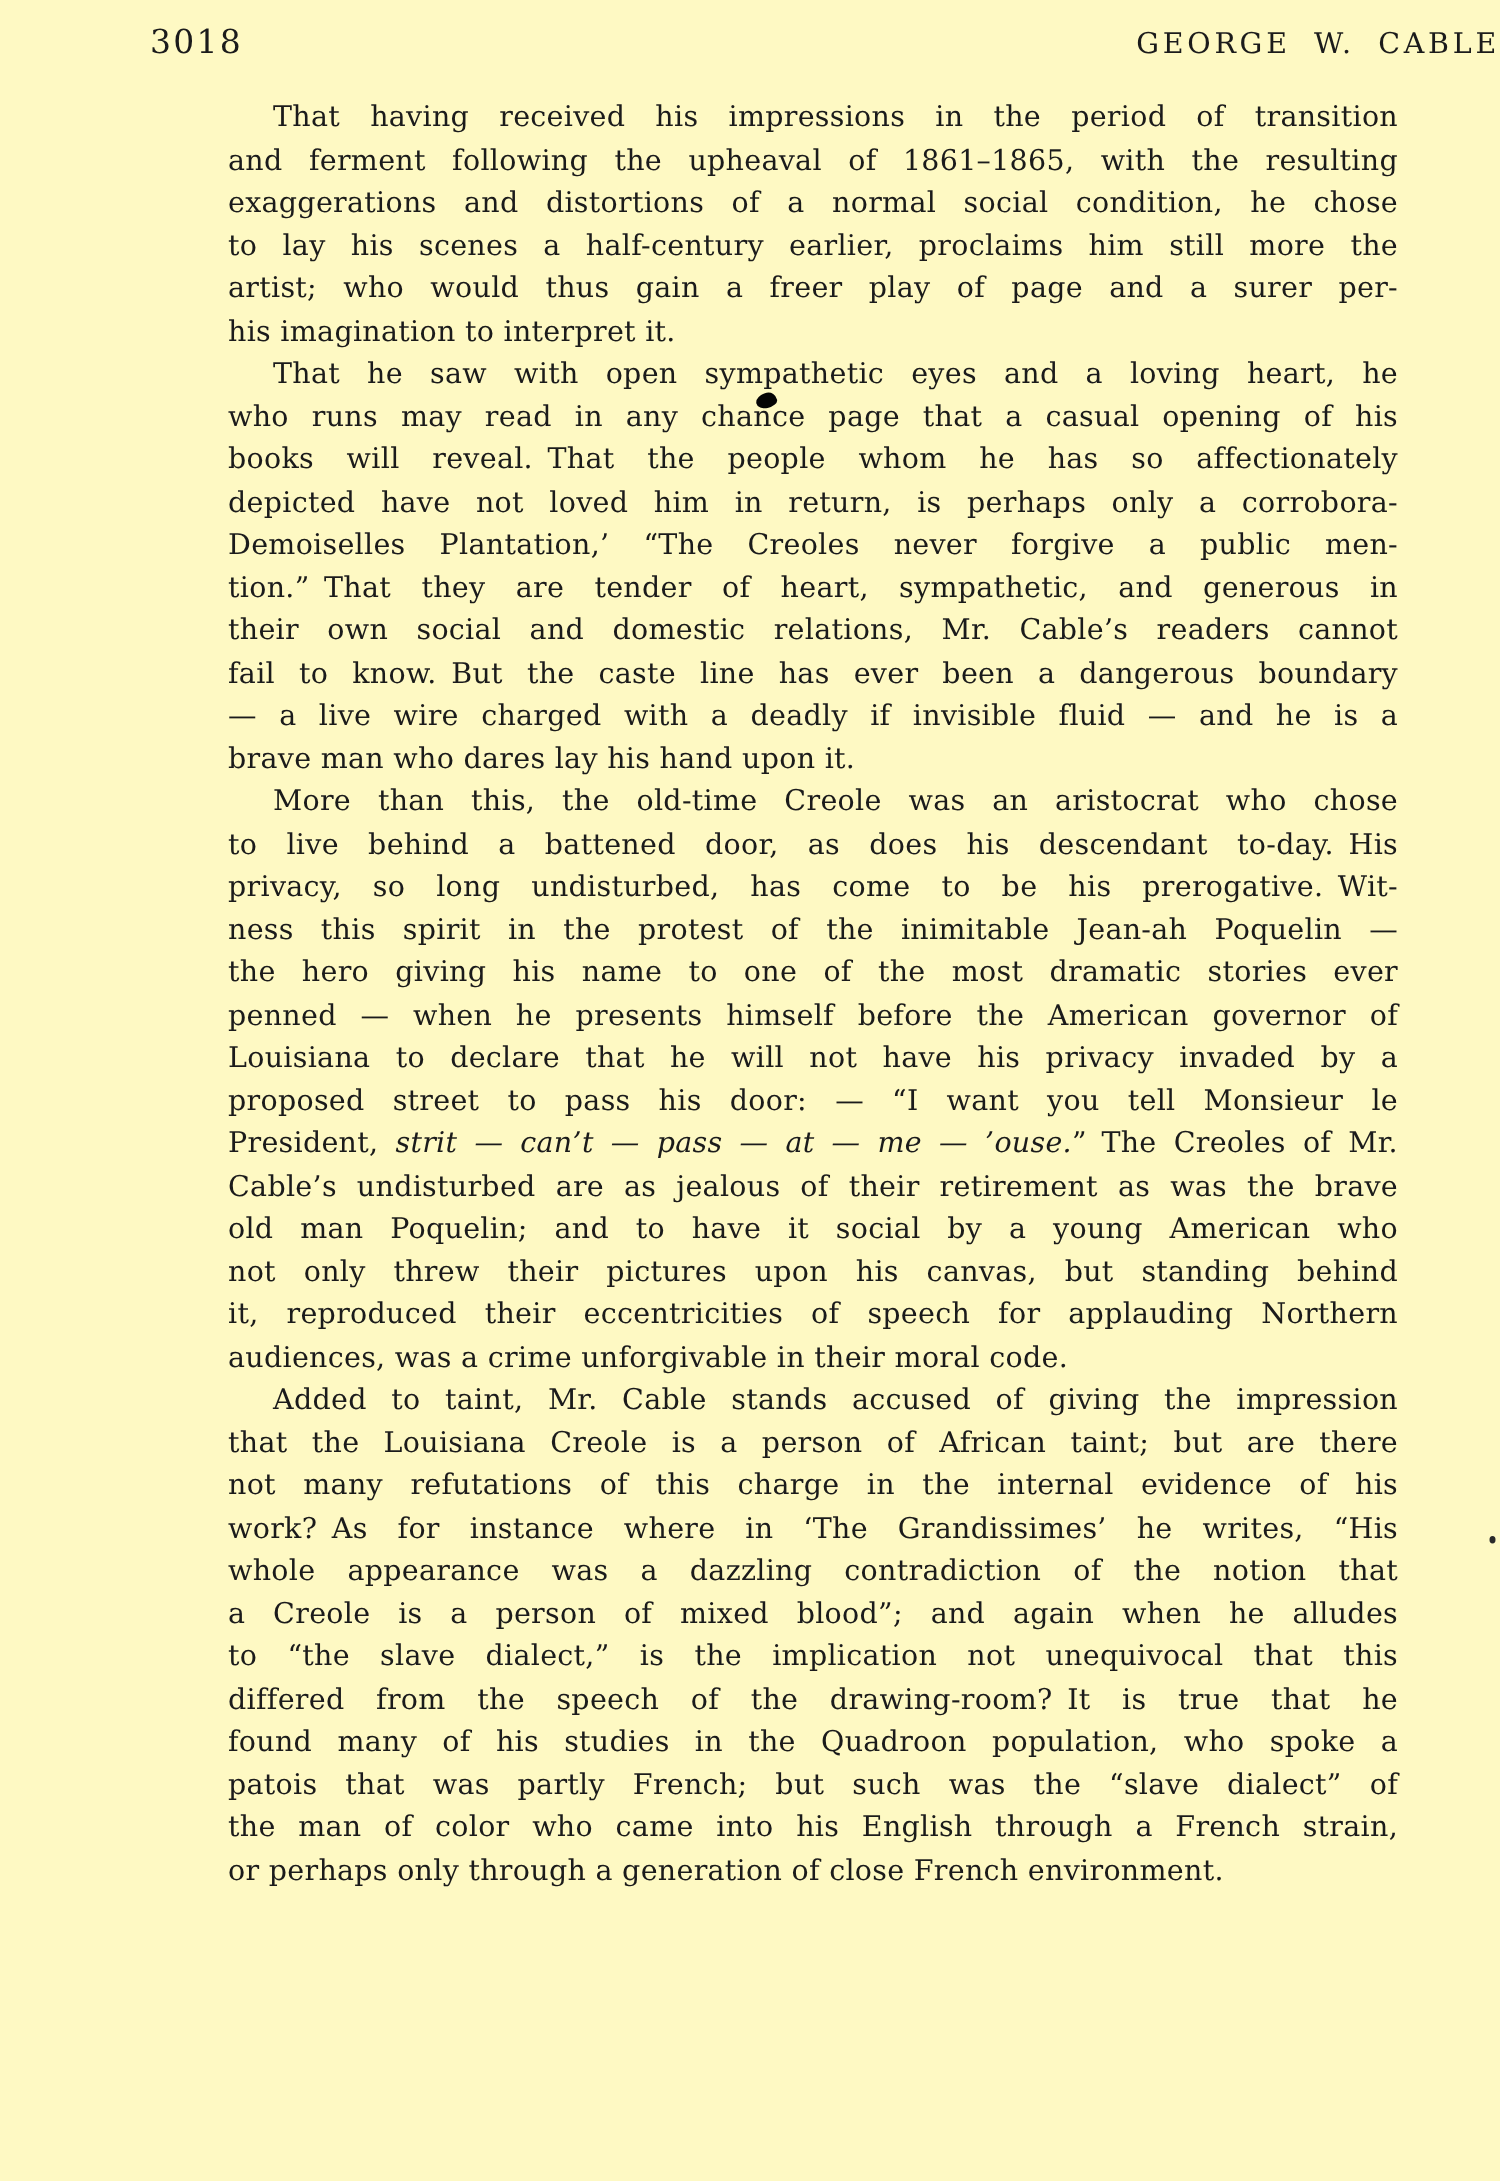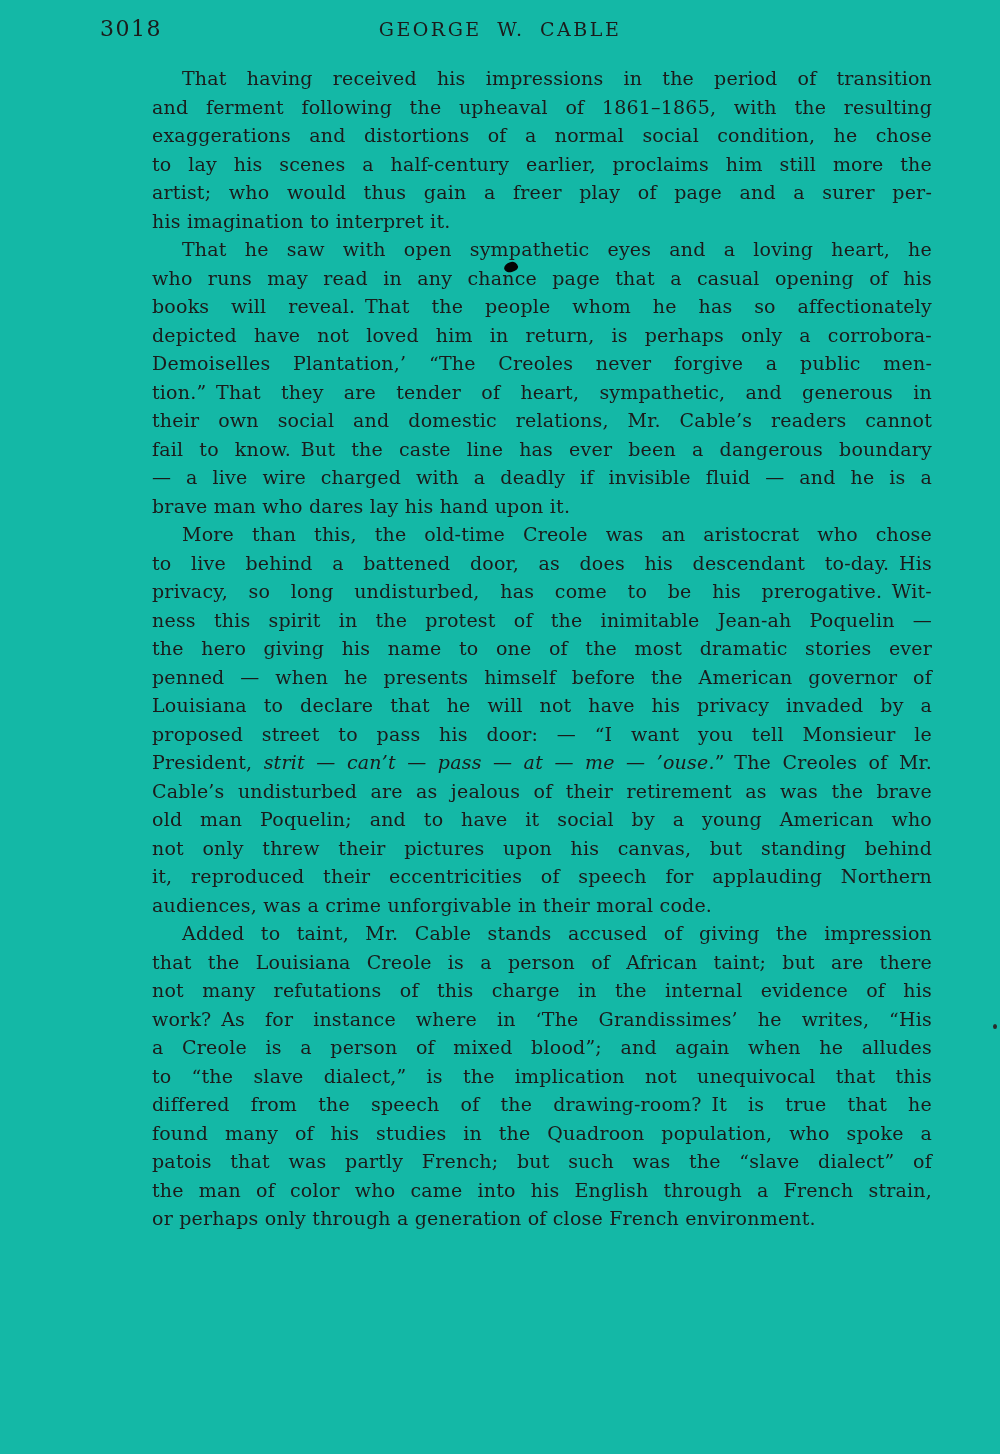--- a/index.html
+++ b/index.html
@@ -1,37 +1,37 @@
 <!DOCTYPE html>
 <html><head>
 <meta charset="utf-8">
 <style>
   html, body { margin: 0; padding: 0; }
   .page {
     position: relative;
     width: 1000px;
     height: 1454px;
-    background: #14b8a6;
+    background: #fef9c3;
     color: #1b1b1b;
     font-family: "DejaVu Serif", serif;
     overflow: hidden;
   }
   .pagenum {
     position: absolute;
     left: 100px;
     top: 16px;
     font-size: 22px;
     letter-spacing: 1.5px;
   }
   .runhead {
     position: absolute;
     left: 0;
     right: 0;
     top: 18px;
-    text-align: center;
+    text-align: right;
     font-size: 19px;
     letter-spacing: 2.5px;
     word-spacing: 7px;
   }
   .text-block {
     position: absolute;
     left: 108px;
     top: 64px;
     width: 780px;
     font-size: 19px;
@@ -112,20 +112,21 @@
         <div class="line">old man Poquelin; and to have it social by a young American who</div>
         <div class="line">not only threw their pictures upon his canvas, but standing behind</div>
         <div class="line">it, reproduced their eccentricities of speech for applauding Northern</div>
         <div class="line plast">audiences, was a crime unforgivable in their moral code.</div>
       </div>
       <div class="paragraph">
         <div class="line pfirst">Added to taint, Mr. Cable stands accused of giving the impression</div>
         <div class="line">that the Louisiana Creole is a person of African taint; but are there</div>
         <div class="line">not many refutations of this charge in the internal evidence of his</div>
         <div class="line">work? As for instance where in ‘The Grandissimes’ he writes, “His</div>
+        <div class="line">whole appearance was a dazzling contradiction of the notion that</div>
         <div class="line">a Creole is a person of mixed blood”; and again when he alludes</div>
         <div class="line">to “the slave dialect,” is the implication not unequivocal that this</div>
         <div class="line">differed from the speech of the drawing-room? It is true that he</div>
         <div class="line">found many of his studies in the Quadroon population, who spoke a</div>
         <div class="line">patois that was partly French; but such was the “slave dialect” of</div>
         <div class="line">the man of color who came into his English through a French strain,</div>
         <div class="line plast">or perhaps only through a generation of close French environment.</div>
       </div>
     </div>
 

